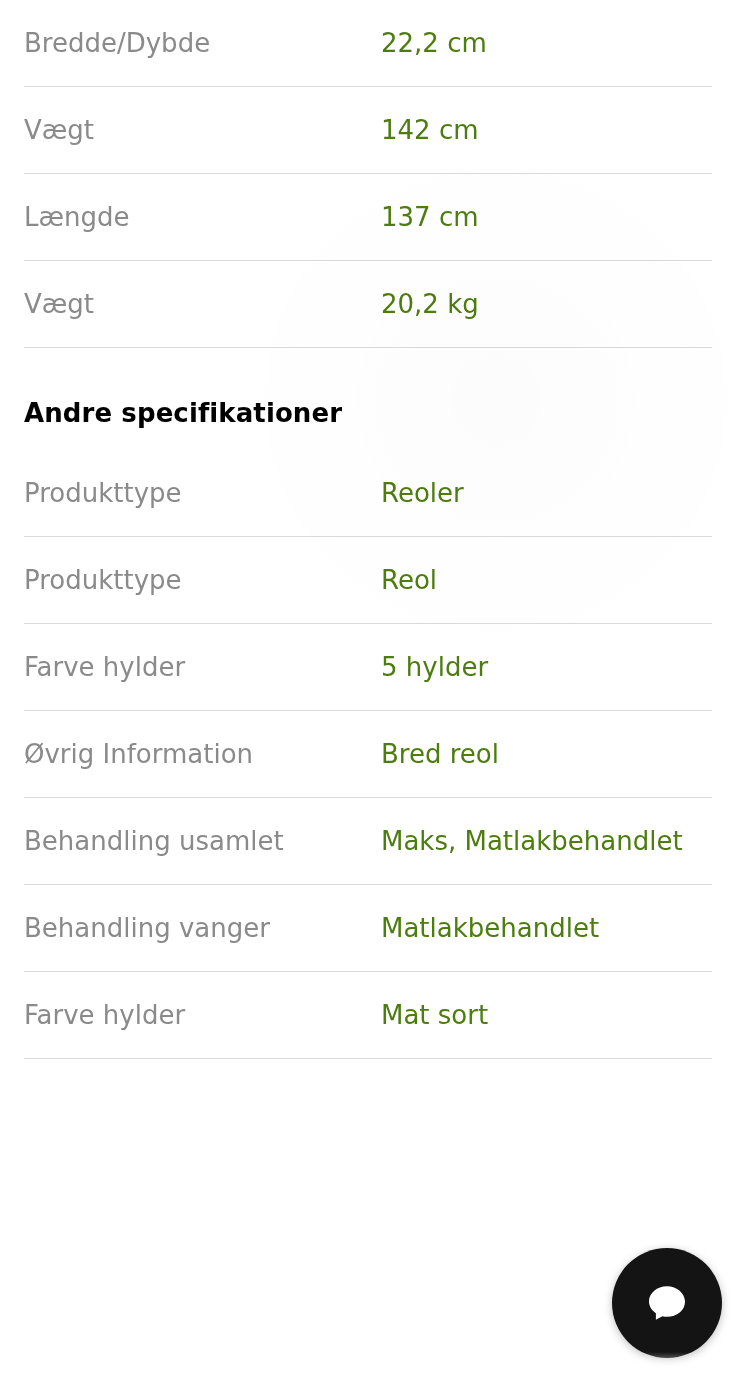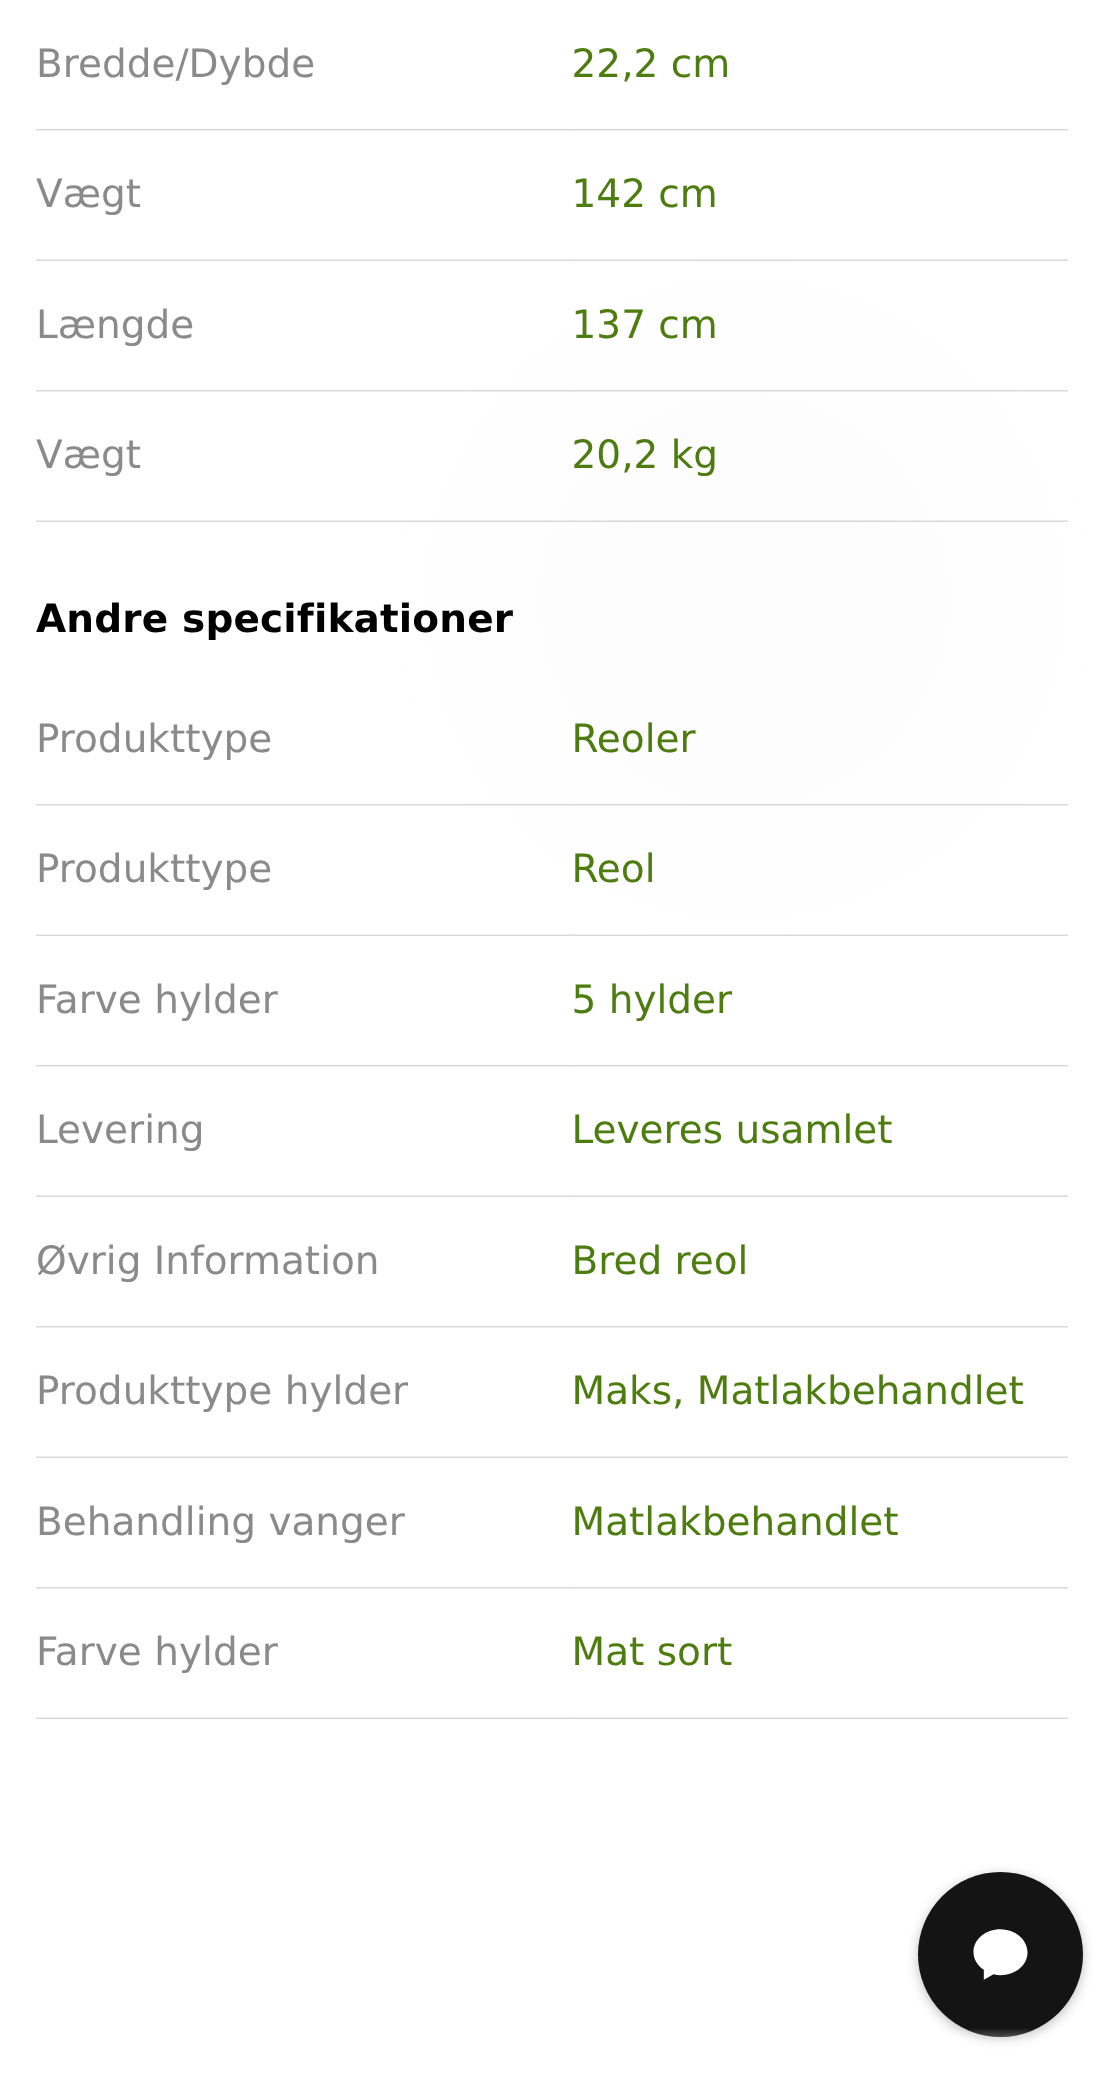--- a/index.html
+++ b/index.html
@@ -156,29 +156,25 @@
           </tr>
           <tr class="spec-row">
             <td class="spec-label">Produkttype</td>
             <td class="spec-value">Reol</td>
           </tr>
           <tr class="spec-row">
             <td class="spec-label">Farve hylder</td>
             <td class="spec-value">5 hylder</td>
           </tr>
           <tr class="spec-row">
-            <td class="spec-label">Levering</td>
-            <td class="spec-value">Leveres usamlet</td>
-          </tr>
-          <tr class="spec-row">
             <td class="spec-label">Øvrig Information</td>
             <td class="spec-value">Bred reol</td>
           </tr>
           <tr class="spec-row">
-            <td class="spec-label">Produkttype hylder</td>
+            <td class="spec-label">Behandling usamlet</td>
             <td class="spec-value">Maks, Matlakbehandlet</td>
           </tr>
           <tr class="spec-row">
             <td class="spec-label">Behandling vanger</td>
             <td class="spec-value">Matlakbehandlet</td>
           </tr>
           <tr class="spec-row">
             <td class="spec-label">Farve hylder</td>
             <td class="spec-value">Mat sort</td>
           </tr>

